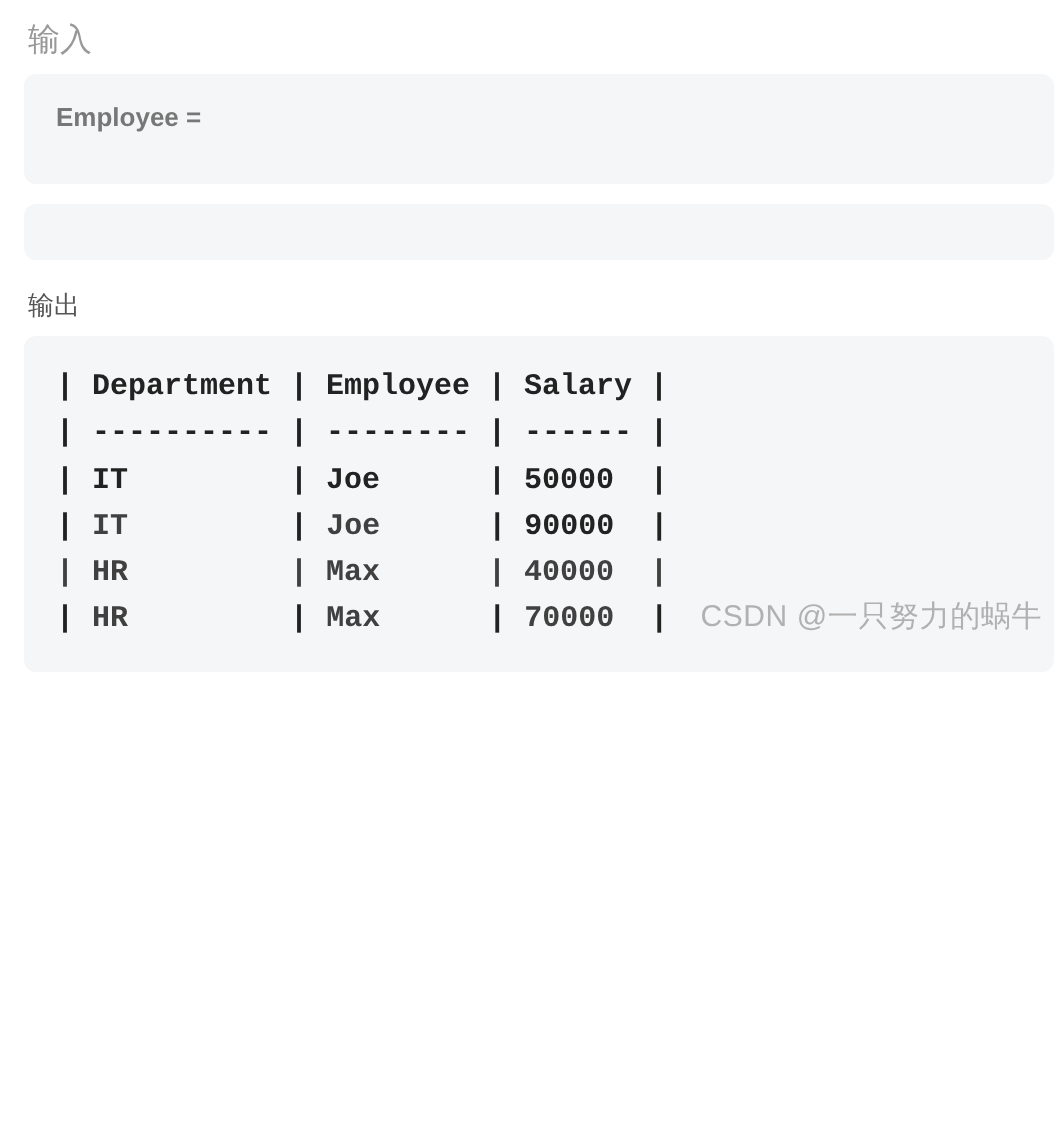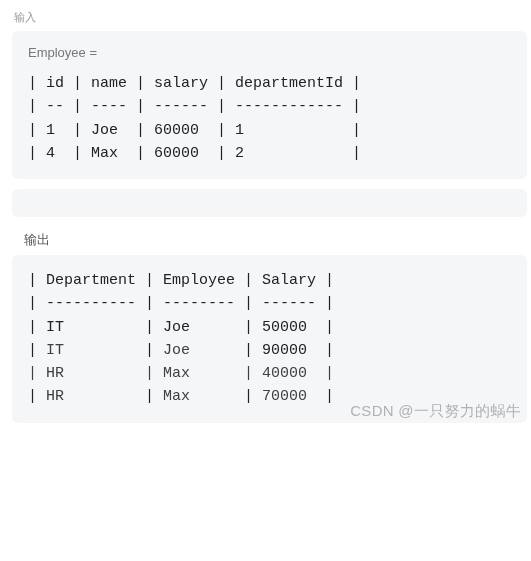--- a/index.html
+++ b/index.html
@@ -8,36 +8,37 @@
     font-family: -apple-system, BlinkMacSystemFont, "Segoe UI", Arial, sans-serif;
     font-size: 13px;
     color: #333;
     background: #fff;
     width: 531px;
     box-sizing: border-box;
     position: relative;
   }
   .label-input {
     color: #999;
-    font-size: 11px;
+    font-size: 16px;
     margin-bottom: 6px;
     margin-left: 2px;
   }
   .section-label {
     color: #555;
     font-size: 13px;
-    margin: 14px 0 6px 12px;
+    margin: 14px 0 6px 2px;
   }
   .code-box {
     background: #f5f6f7;
     border-radius: 6px;
     padding: 14px 16px 14px 16px;
     margin-bottom: 4px;
     width: 515px;
     box-sizing: border-box;
+    font-weight: bold;
   }
   .code-box .block-label {
     color: #777;
     font-size: 13px;
     font-family: -apple-system, BlinkMacSystemFont, "Segoe UI", Arial, sans-serif;
     margin-bottom: 12px;
   }
   pre.tbl {
     margin: 0;
     font-family: "SFMono-Regular", Consolas, "Liberation Mono", Menlo, monospace;
@@ -45,40 +46,36 @@
     line-height: 1.55;
     color: #222;
     white-space: pre;
   }
   .diff-del {
     color: #404040;
   }
   .watermark {
     position: absolute;
     right: 10px;
-    bottom: 6px;
+    bottom: 22px;
     color: rgba(120,120,120,0.55);
     font-size: 15px;
     font-family: "Microsoft YaHei", Arial, sans-serif;
     pointer-events: none;
     letter-spacing: 0.3px;
     text-align: right;
   }
 </style>
 </head>
 <body>
 
 <div class="label-input">输入</div>
 
 <div class="code-box">
   <div class="block-label">Employee =</div>
-  <pre class="tbl" id="pre1">| id | name | salary | departmentId |
-| -- | ---- | ------ | ------------ |
-| 1  | Joe  | 60000  | 1            |
-| 4  | Max  | 60000  | 2            |</pre>
 </div>
 
 <div class="code-box" style="margin-top:10px;">
 </div>
 
 <div class="section-label">输出</div>
 
 <div class="code-box">
   <pre class="tbl" id="pre3"><span>| Department | Employee | Salary |</span>
 <span>| ---------- | -------- | ------ |</span>

